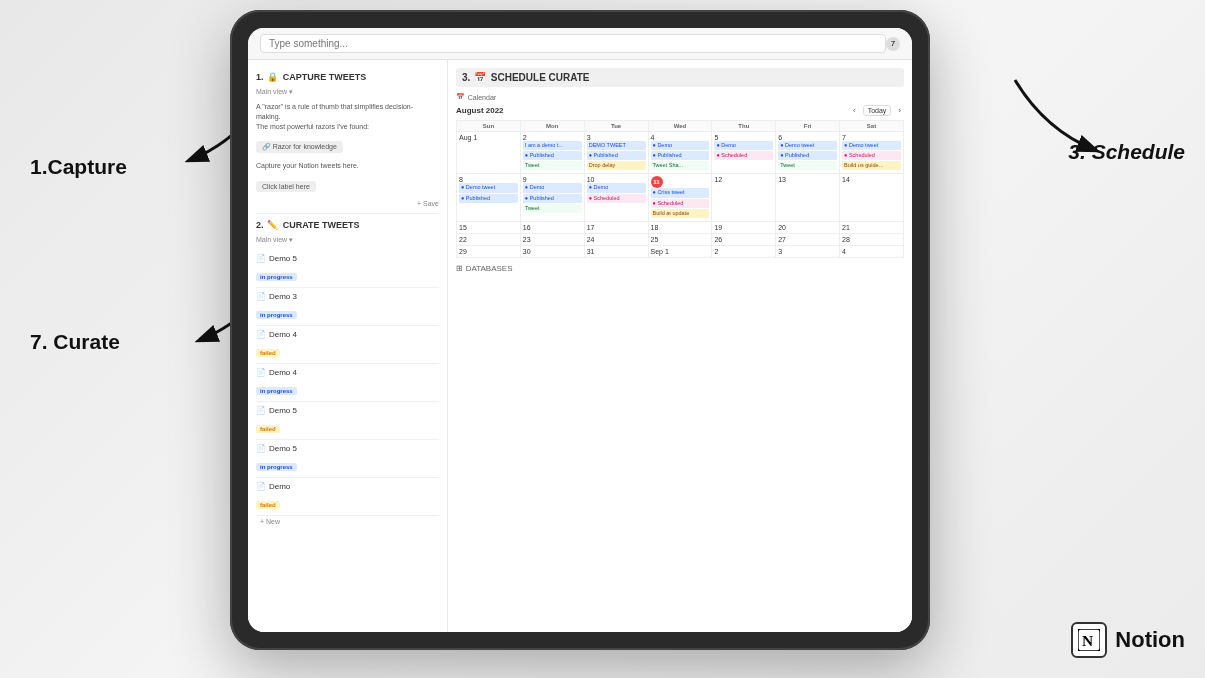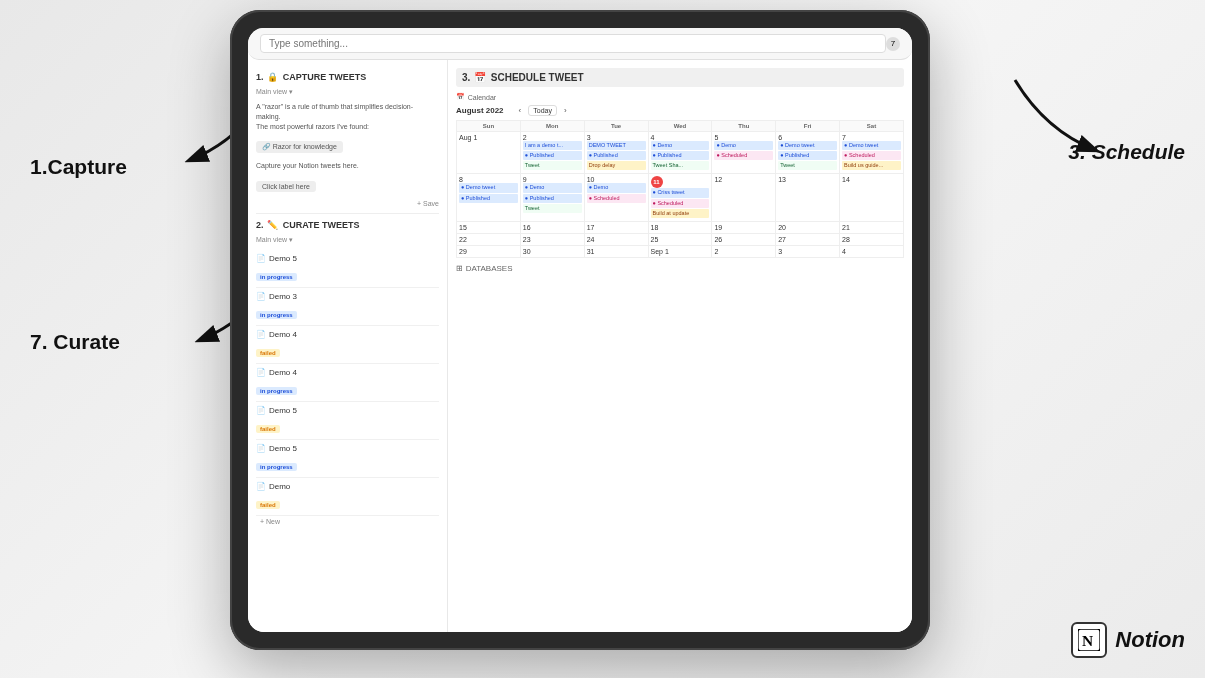--- a/index.html
+++ b/index.html
@@ -42,21 +42,20 @@
       flex-direction: column;
     }
 
     
     .screen-top {
       background: #f7f7f7;
       padding: 6px 12px;
       display: flex;
       align-items: center;
       border-bottom: 1px solid #e0e0e0;
-      border-radius: 11px;
     }
 
     .search-bar {
       flex: 1;
       background: #fff;
       border: 1px solid #ddd;
       border-radius: 4px;
       padding: 3px 8px;
       font-size: 10px;
       color: #999;
@@ -178,23 +177,23 @@
       font-size: 7px;
       color: #666;
       margin-bottom: 4px;
       display: flex;
       align-items: center;
       gap: 3px;
     }
 
     .calendar-nav {
       display: flex;
+      justify-content: space-between;
       align-items: center;
       margin-bottom: 4px;
-      gap: 12px;
     }
 
     .calendar-month {
       font-size: 8px;
       font-weight: 600;
       color: #333;
     }
 
     .cal-btn {
       background: none;
@@ -349,21 +348,20 @@
       justify-content: center;
       font-weight: 900;
       font-size: 18px;
       color: #000;
     }
 
     .notion-text-label {
       font-size: 22px;
       font-weight: 600;
       color: #111;
-      font-style: italic;
     }
 
     .add-btn {
       font-size: 7px;
       color: #888;
       cursor: pointer;
       padding: 2px 4px;
     }
   </style>
 </head>
@@ -510,21 +508,21 @@
           <div class="add-btn">+ New</div>
         </div>
 
       </div>
 
       <div class="right-panel">
 
         <div class="schedule-header">
           <span>3.</span>
           <span>📅</span>
-          <span>SCHEDULE TWEET</span>
+          <span>SCHEDULE CURATE</span>
         </div>
 
         <div class="calendar-label">
           <span>📅</span>
           <span>Calendar</span>
         </div>
 
         <div class="calendar-nav">
           <div class="calendar-month">August 2022</div>
           <div style="display:flex;align-items:center;gap:4px;">

